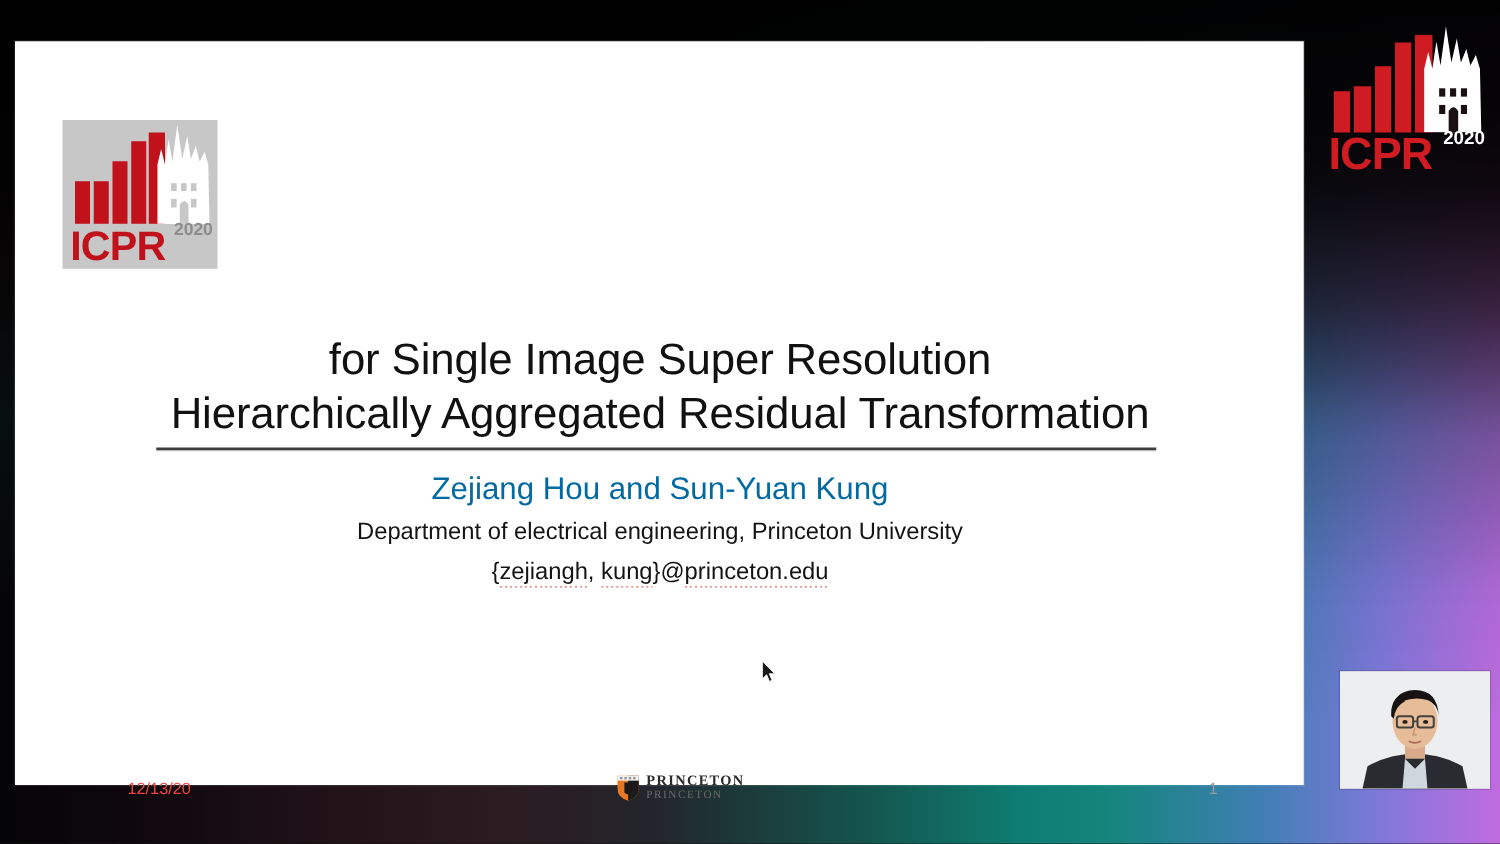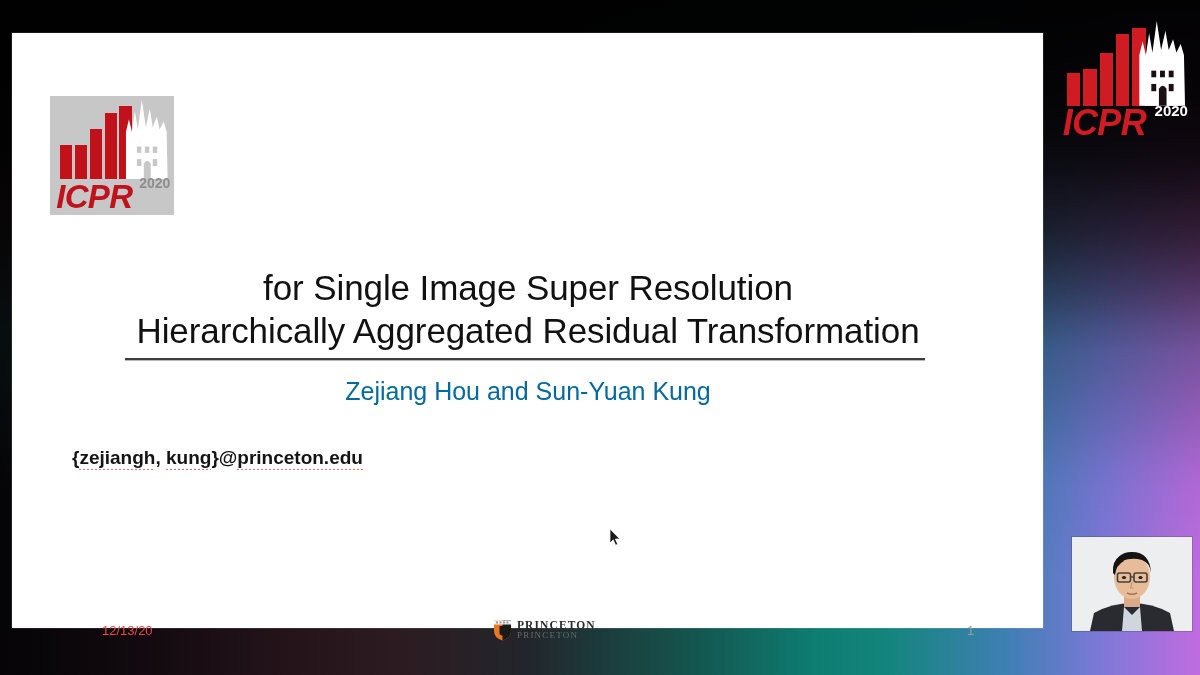--- a/index.html
+++ b/index.html
@@ -101,21 +101,20 @@
     bottom: 2%;
     width: 70%;
     height: 28%;
     color: #c1121c;
     font-weight: 800;
     font-family: "Liberation Sans", sans-serif;
     letter-spacing: -0.02em;
     display: flex;
     align-items: flex-end;
     line-height: 1;
-    font-style: italic;
   }
   .icpr-year {
     position: absolute;
     right: 3%;
     bottom: 2%;
     width: 26%;
     height: 30%;
     color: #8d8d8d;
     font-weight: 800;
     font-size: 13px;
@@ -189,24 +188,23 @@
     width: 912px;
     text-align: center;
     font-size: 19px;
     color: #141414;
   }
   #email-line {
     position: absolute;
     left: 60px;
     top: 414px;
     width: 912px;
-    text-align: left;
+    text-align: center;
     font-size: 19px;
     color: #141414;
-    font-weight: bold;
   }
   .spell {
     background-image: linear-gradient(to right,
       #e86a6a 0, #e86a6a 2px, transparent 2px, transparent 4px);
     background-repeat: repeat-x;
     background-size: 4px 1.5px;
     background-position: 0 100%;
     padding-bottom: 2px;
   }
 
@@ -313,20 +311,21 @@
       </div>
     </div>
 
     <div id="title">
       <div>for Single Image Super Resolution</div>
       <div>Hierarchically Aggregated Residual Transformation</div>
     </div>
     <div id="title-rule"></div>
 
     <div id="authors">Zejiang Hou and Sun-Yuan Kung</div>
+    <div id="affiliation">Department of electrical engineering, Princeton University</div>
     <div id="email-line"><span>{</span><span class="spell">zejiangh</span><span>, </span><span class="spell">kung</span><span>}@</span><span class="spell">princeton.edu</span></div>
 
     <div id="footer-date">12/13/20</div>
     <div id="footer-page">1</div>
 
     <div id="princeton-mark">
       <svg width="19" height="22" viewBox="0 0 38 44">
         <path d="M2,3 L36,3 L36,24 Q36,38 19,43 Q2,38 2,24 Z" fill="#e87722"></path>
         <path d="M19,3 L36,3 L36,24 Q36,38 19,43 Z" fill="#1a1a1a"></path>
         <rect x="2" y="3" width="34" height="8" fill="#f2f2f2"></rect>

